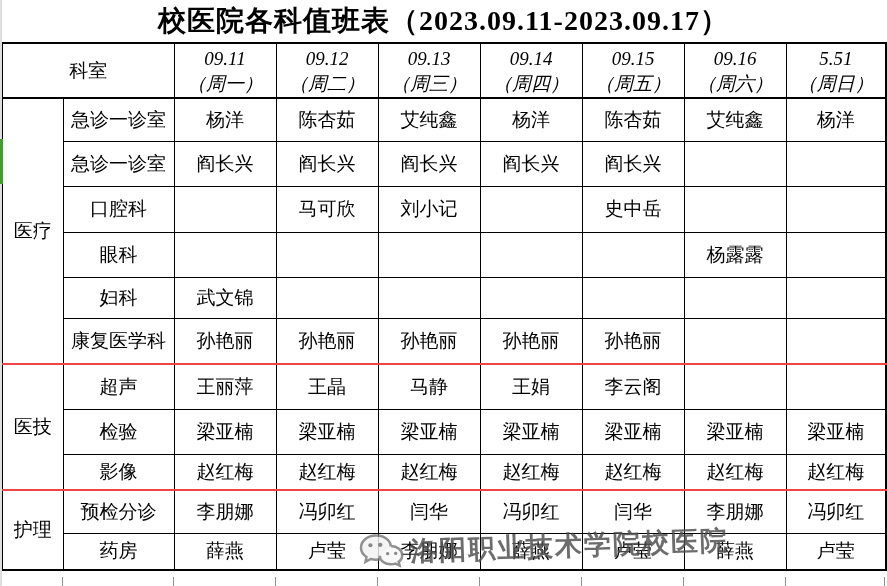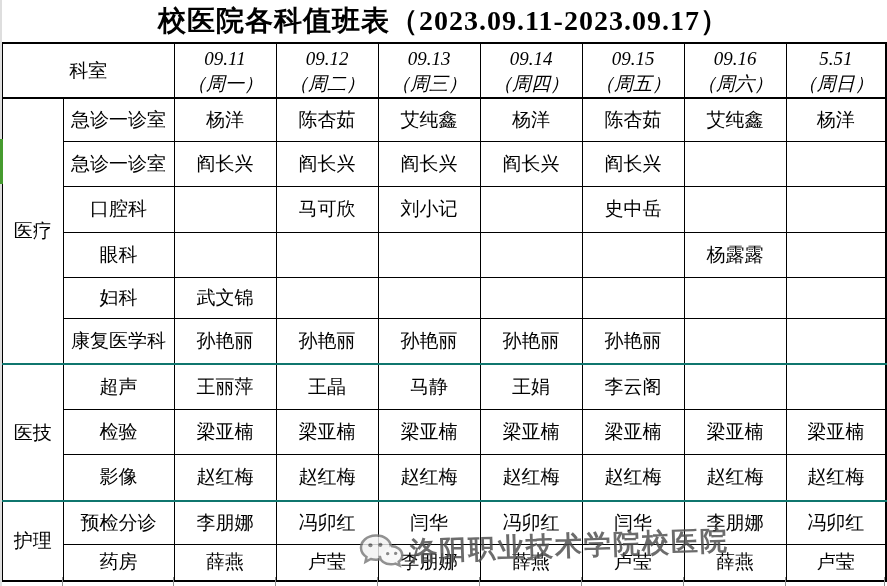--- a/index.html
+++ b/index.html
@@ -13,21 +13,21 @@
   .title-bar { position: absolute; left: 0; top: 0; width: 887px; height: 42px;
                display: flex; align-items: center; justify-content: center; }
   .title-bar h1 { font-size: 28px; font-weight: bold; letter-spacing: 1px; }
 
   table.duty { position: absolute; left: 1px; top: 42px; width: 884px;
                border-collapse: collapse; table-layout: fixed; }
   table.duty td, table.duty th { border: 1px solid #000; text-align: center; vertical-align: middle;
                font-size: 19px; font-weight: normal; overflow: hidden; white-space: nowrap; }
   table.duty { border: 2px solid #000; }
   tr.hdr th { border-bottom: 2px solid #000; }
-  tr.sec-start td { border-top: 2px solid #0f766e; }
+  tr.sec-start td { border-top: 2px solid #ef4444; }
   .day-hd { line-height: 25px; font-style: italic; }
   .group-cell { font-size: 19px; margin-top: 32px; }
 
   
   .stubs { position: absolute; left: 0; top: 577px; width: 887px; height: 9px; }
   .stubs div { position: absolute; top: 0; width: 1px; height: 9px; background: #8f8f8f; }
 
   
   .watermark { position: absolute; left: 358px; top: 520px; width: 525px; height: 48px;
                display: flex; align-items: center; z-index: 10;
@@ -160,21 +160,21 @@
   <tr style="height:45px">
     <td>检验</td>
     <td>梁亚楠</td>
     <td>梁亚楠</td>
     <td>梁亚楠</td>
     <td>梁亚楠</td>
     <td>梁亚楠</td>
     <td>梁亚楠</td>
     <td>梁亚楠</td>
   </tr>
-  <tr style="height:47px">
+  <tr style="height:36px">
     <td>影像</td>
     <td>赵红梅</td>
     <td>赵红梅</td>
     <td>赵红梅</td>
     <td>赵红梅</td>
     <td>赵红梅</td>
     <td>赵红梅</td>
     <td>赵红梅</td>
   </tr>
 

